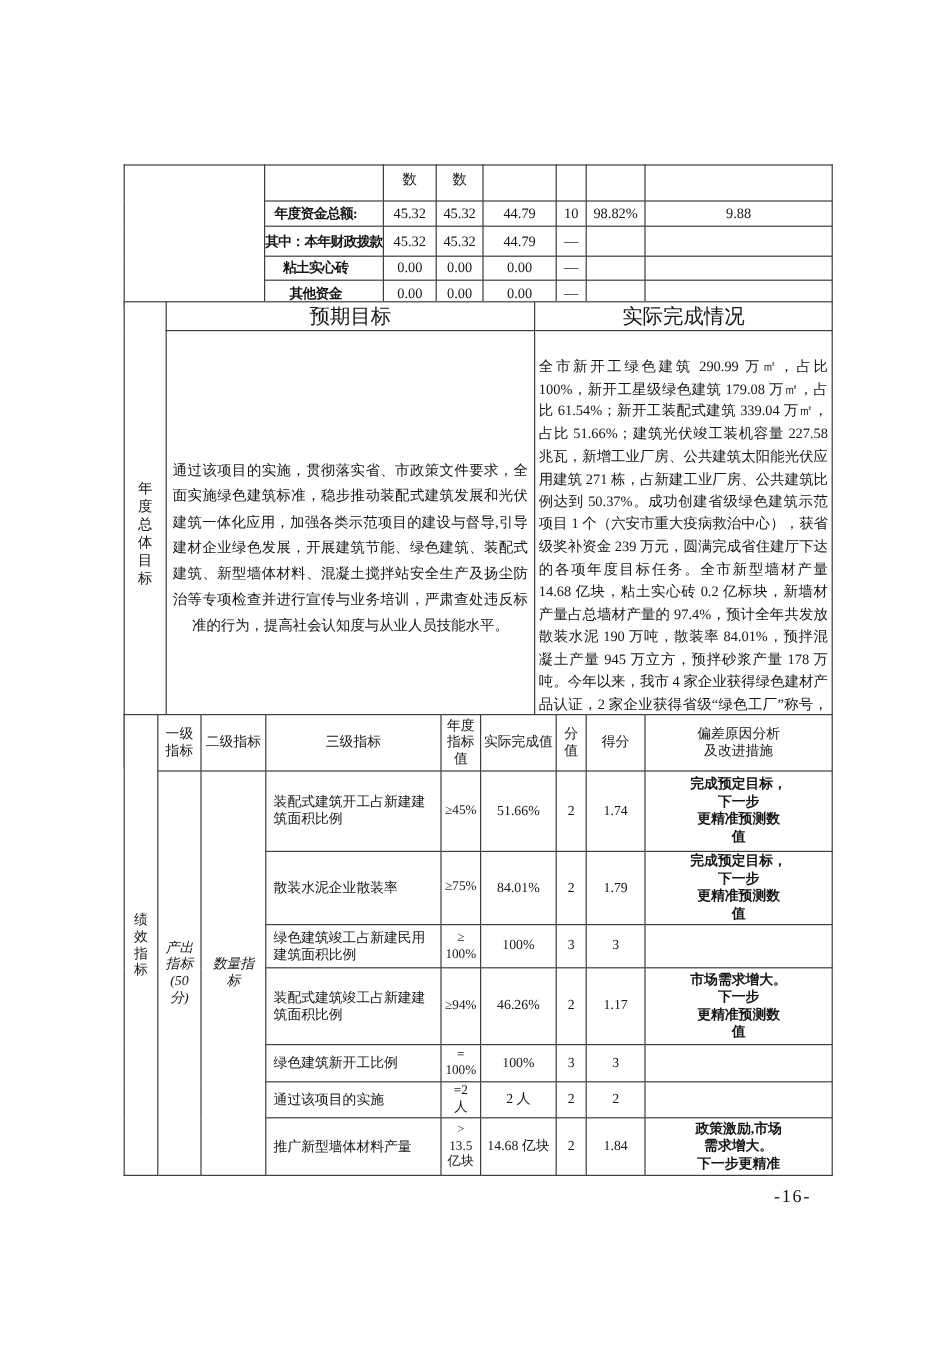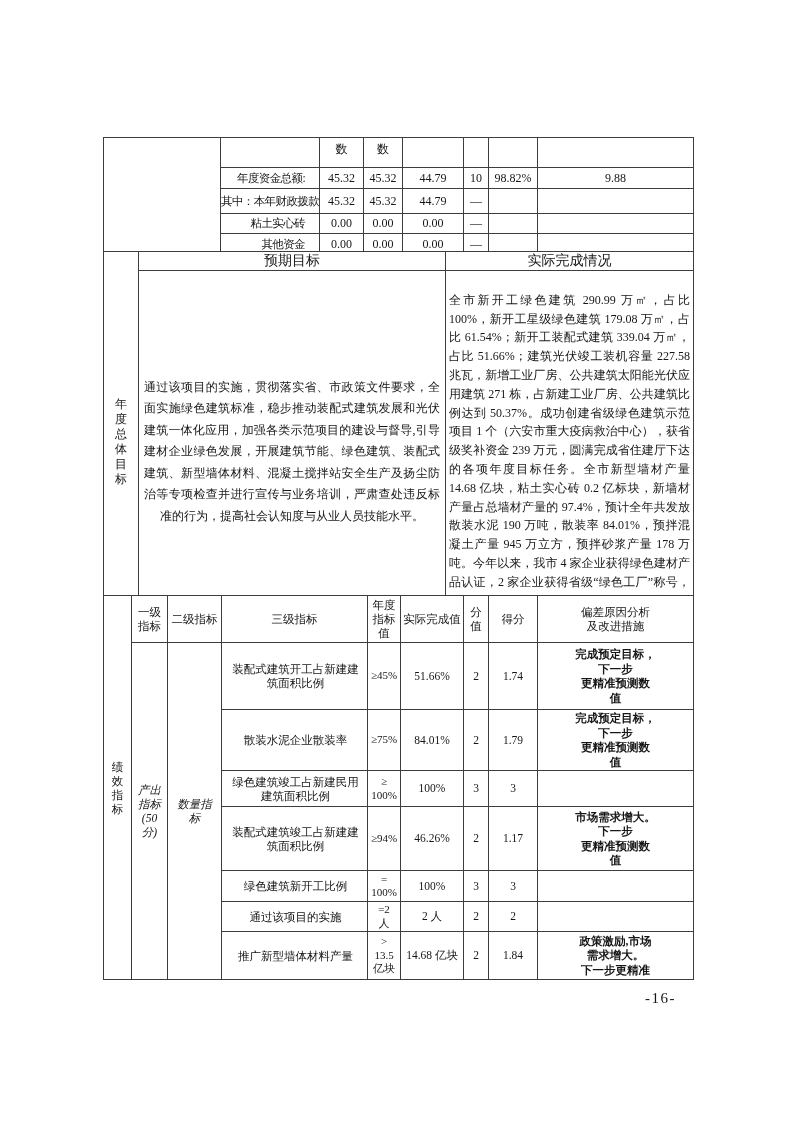--- a/index.html
+++ b/index.html
@@ -3,38 +3,38 @@
 <meta charset="utf-8">
 <style>
   html,body{margin:0;padding:0;background:#ffffff;}
   .page{position:relative;width:793px;height:1122px;background:#ffffff;overflow:hidden;
         font-family:"Liberation Serif","DejaVu Serif",serif;color:#161616;}
   table{border-collapse:collapse;table-layout:fixed;position:absolute;background:#fff;}
   td{border:1px solid #3d3d3d;padding:0;vertical-align:middle;text-align:center;
      font-size:12px;white-space:pre-line;word-wrap:break-word;overflow:hidden;}
   
   .tA{left:103px;top:137px;width:590px;}
-  .tA .lbl{text-align:right;padding-right:14px;font-size:11.5px;letter-spacing:-0.6px;white-space:nowrap;}
+  .tA .lbl{padding-right:14px;font-size:11.5px;letter-spacing:-0.6px;white-space:nowrap;font-weight:bold;}
   .tA .frag{vertical-align:top;padding-top:3px;}
   
   .tB{left:103px;top:251px;width:590px;}
   .tB .vlab{padding:0 7px;line-height:15px;font-size:12px;}
-  .tB .hdr{font-size:14px;}
+  .tB .hdr{font-size:17px;}
   .paraL{text-align:justify;text-align-last:center;font-size:12px;line-height:21.5px;
          padding:0 5px;vertical-align:middle;}
   .paraR{text-align:justify;text-align-last:center;font-size:12px;line-height:18.8px;
          padding:1px 3px;vertical-align:middle;}
   .clip{max-height:322px;overflow:hidden;}
   
   .tC{left:103px;top:595px;width:590px;}
   .tC td{font-size:11.5px;line-height:14.5px;}
   .tC .vlab{padding:0 7px;line-height:14px;font-size:11.5px;}
   .tC .lvl{padding:0 4px;line-height:14px;font-style:italic;}
   .tC .th{line-height:14px;}
-  .tC .t3{text-align:center;padding:2px 4px 2px 6px;line-height:14px;}
+  .tC .t3{text-align:left;padding:2px 4px 2px 6px;line-height:14px;}
   .tC .ann{font-size:11px;line-height:13.5px;padding:0 1px;}
   .tC .dev{line-height:14.5px;padding:1px 2px;font-weight:bold;}
   .pgnum{position:absolute;left:645px;top:990px;font-size:15px;letter-spacing:1.5px;
          font-family:"Liberation Serif","DejaVu Serif",serif;color:#161616;}
 </style>
 </head>
 <body>
 
 <div class="page">
 

